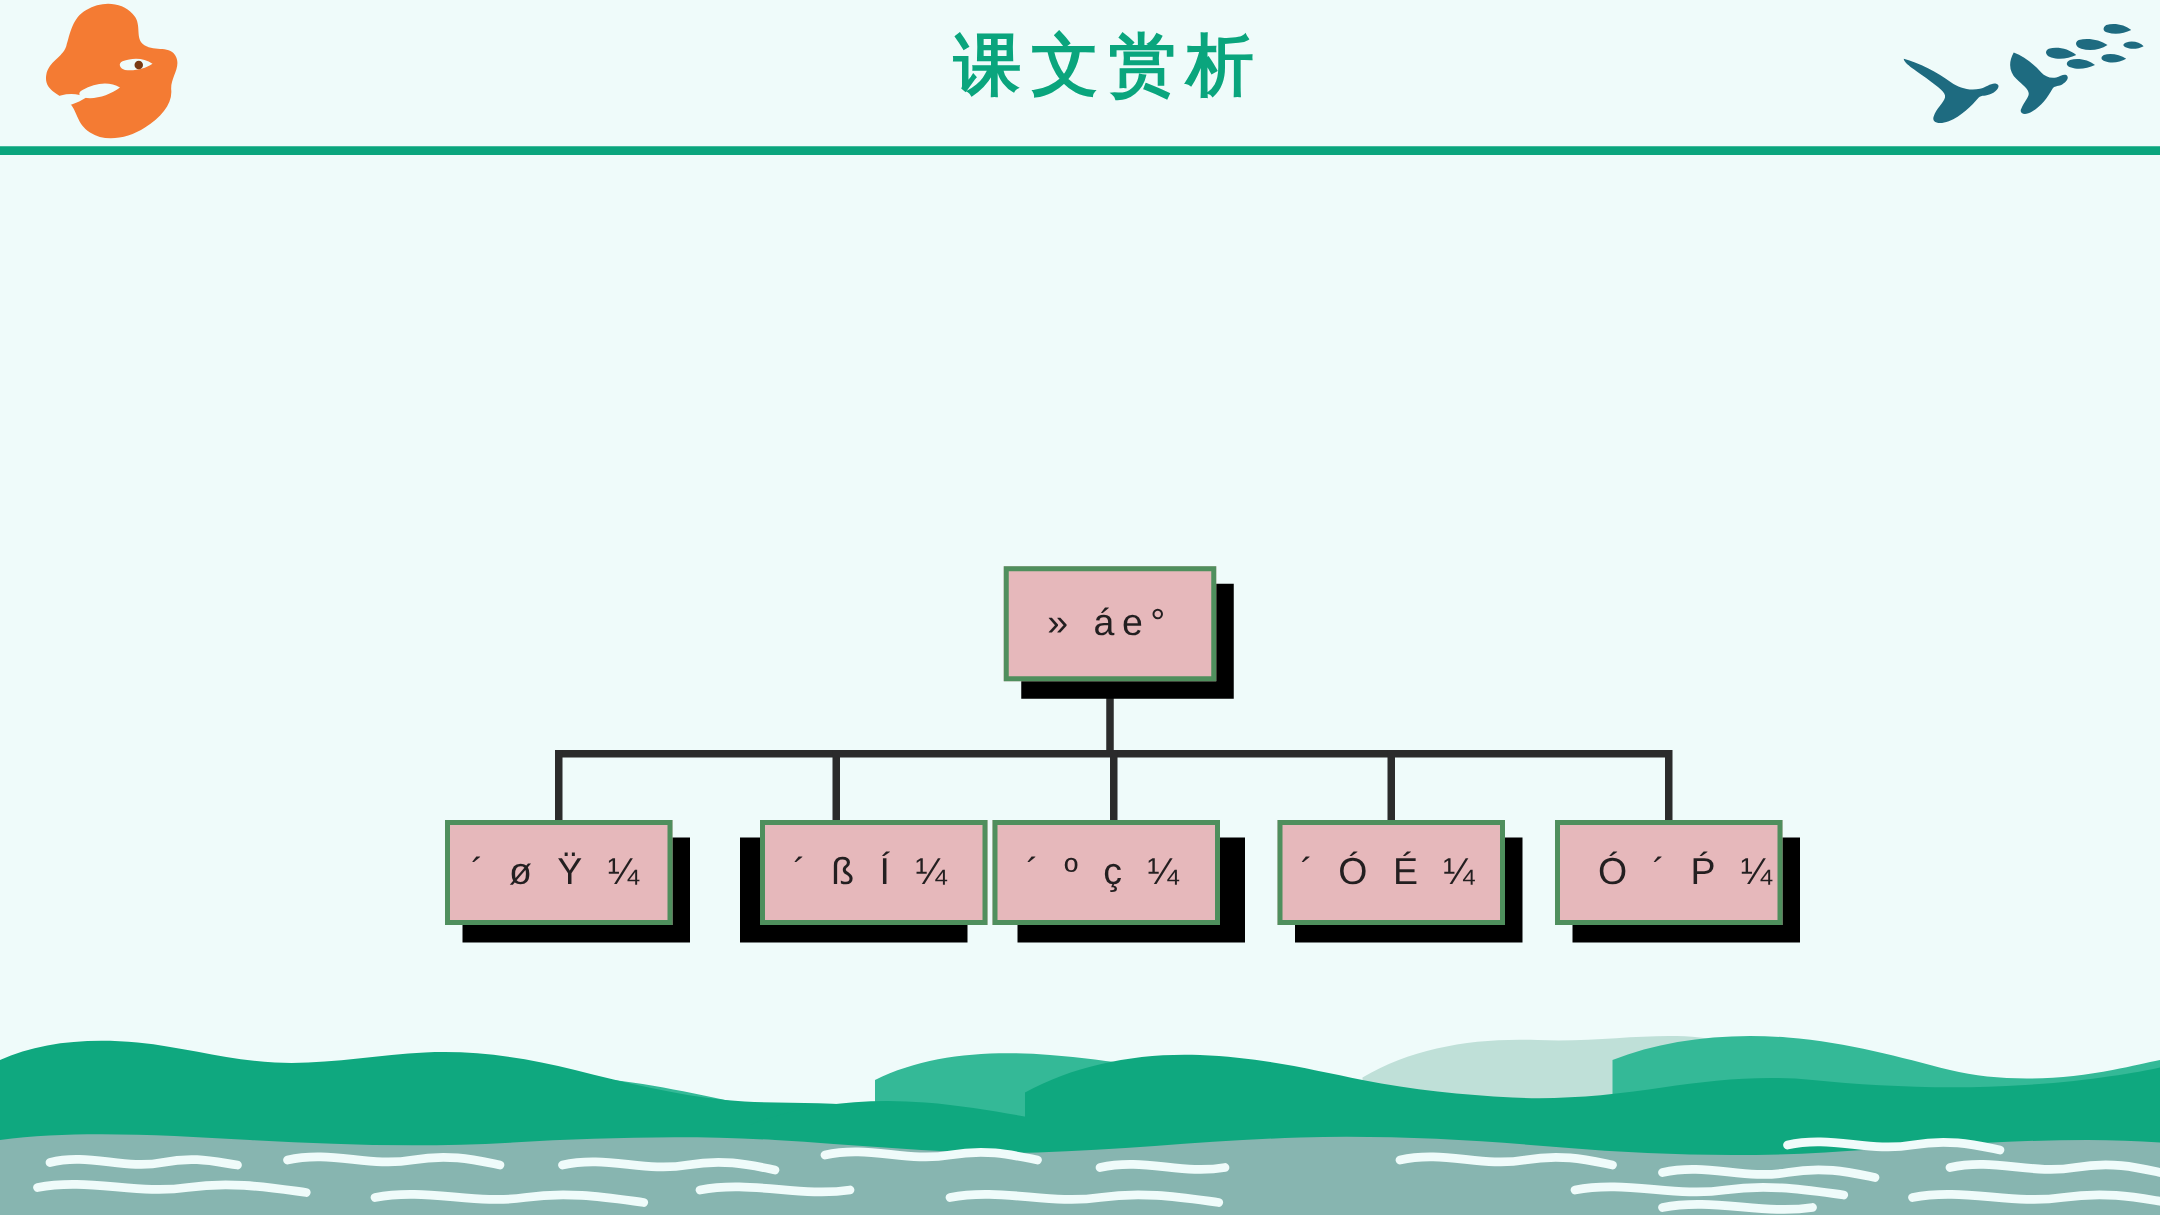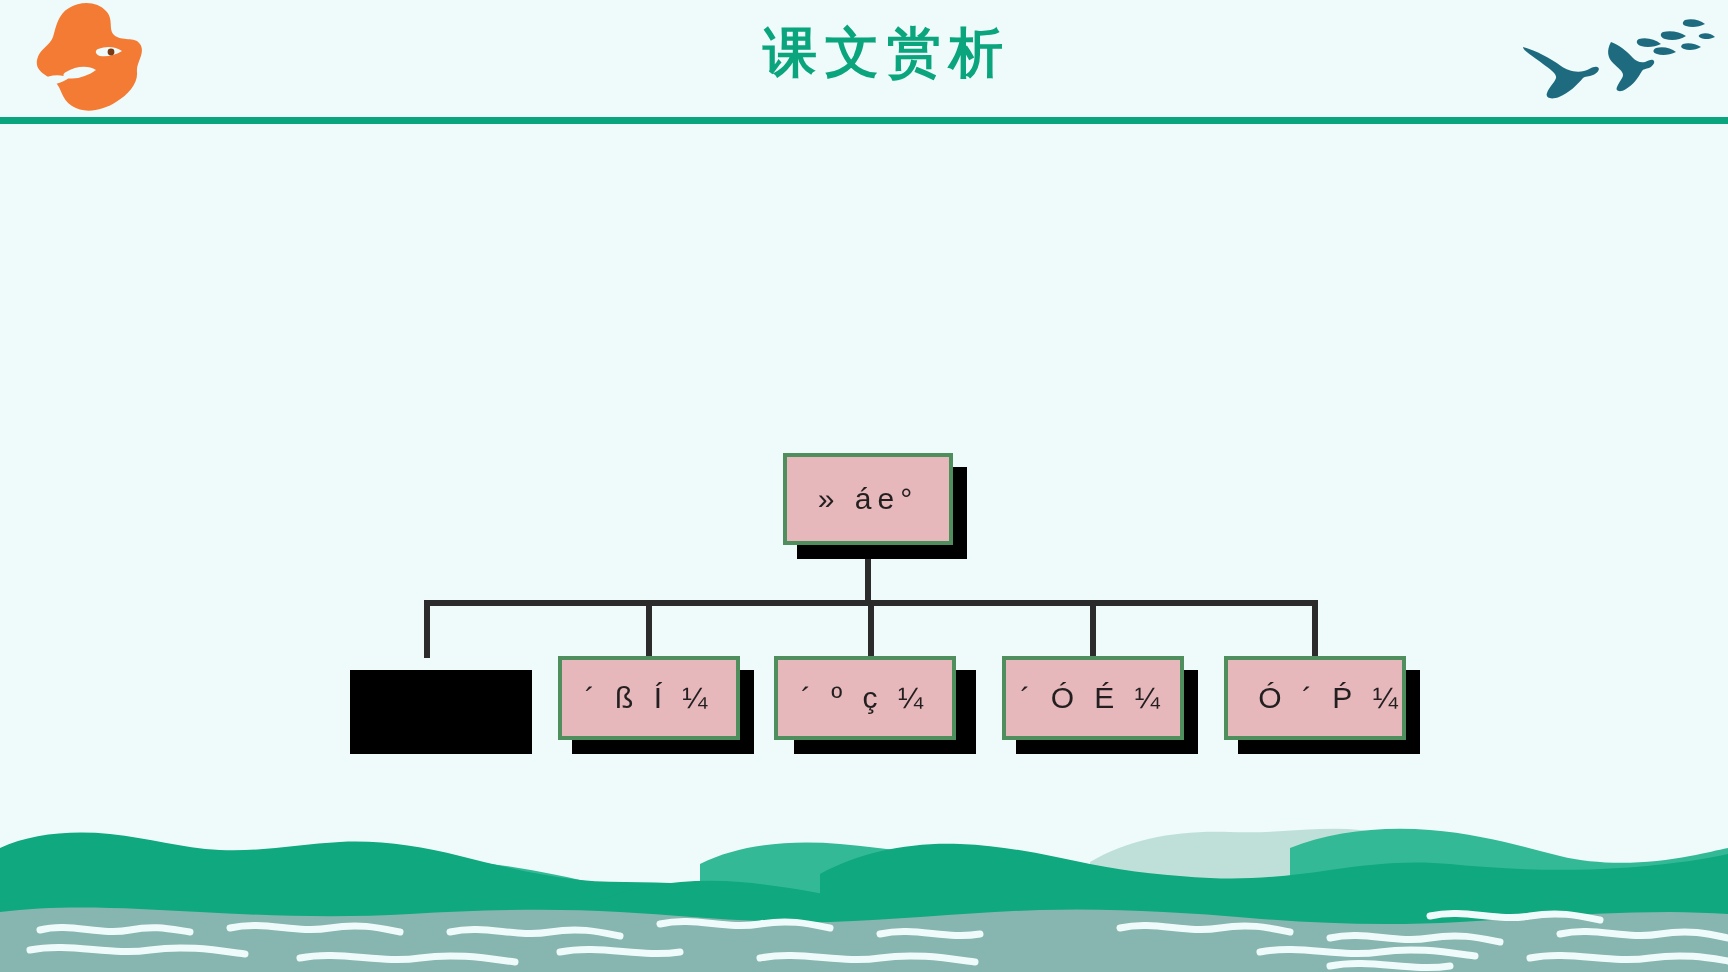--- a/index.html
+++ b/index.html
@@ -72,21 +72,21 @@
   }
 
   
   #diagram {
     position: absolute;
     left: 0; top: 0;
     width: 1728px;
     height: 972px;
     pointer-events: none;
   }
-  #diagram > * { pointer-events: auto; }
+  #diagram > * { pointer-events: auto; margin-left: 20px; }
 
   .node {
     position: absolute;
     box-sizing: border-box;
     background: #e6b8bb;
     border: 4px solid #4f8f5d;
     color: #231f20;
     display: flex;
     align-items: center;
     justify-content: center;
@@ -117,21 +117,21 @@
     height: 84px;
     top: 656px;
   }
   .leaf-shadow {
     width: 182px;
     height: 84px;
     top: 670px;
   }
   #node-leaf-0      { left: 336px; }
   #node-leaf-0-shadow { left: 350px; }
-  #node-leaf-1      { left: 558px; }
+  #node-leaf-1      { left: 588px; }
   #node-leaf-1-shadow { left: 572px; }
   #node-leaf-2      { left: 774px; }
   #node-leaf-2-shadow { left: 794px; }
   #node-leaf-3      { left: 1002px; }
   #node-leaf-3-shadow { left: 1016px; }
   #node-leaf-4      { left: 1224px; padding-left: 32px; }
   #node-leaf-4-shadow { left: 1238px; }
 
   
   .connector {
@@ -213,20 +213,21 @@
     <div id="conn-drop-0" class="connector conn-drop"></div>
     <div id="conn-drop-1" class="connector conn-drop"></div>
     <div id="conn-drop-2" class="connector conn-drop"></div>
     <div id="conn-drop-3" class="connector conn-drop"></div>
     <div id="conn-drop-4" class="connector conn-drop"></div>
 
     <div id="node-root-shadow" class="node-shadow"></div>
     <div id="node-root" class="node">» áe°</div>
 
     <div id="node-leaf-0-shadow" class="node-shadow leaf-shadow"></div>
+    <div id="node-leaf-0" class="node leaf">´ ø Ÿ ¼</div>
 
     <div id="node-leaf-1-shadow" class="node-shadow leaf-shadow"></div>
     <div id="node-leaf-1" class="node leaf">´ ß Í ¼</div>
 
     <div id="node-leaf-2-shadow" class="node-shadow leaf-shadow"></div>
     <div id="node-leaf-2" class="node leaf">´ º ç ¼</div>
 
     <div id="node-leaf-3-shadow" class="node-shadow leaf-shadow"></div>
     <div id="node-leaf-3" class="node leaf">´ Ó É ¼</div>
 

